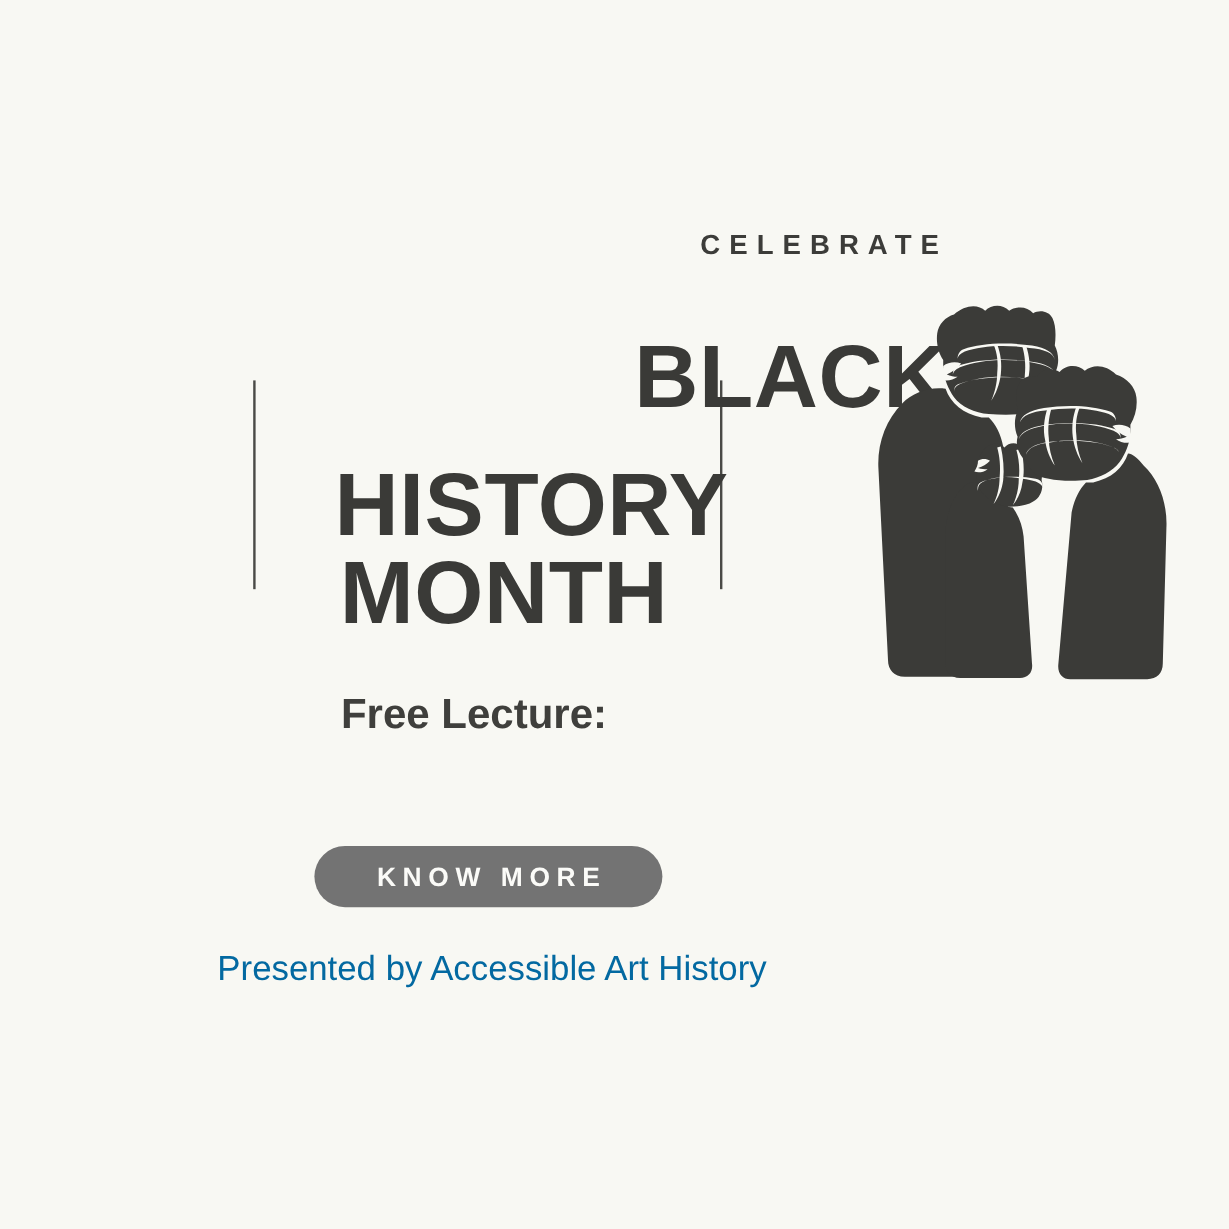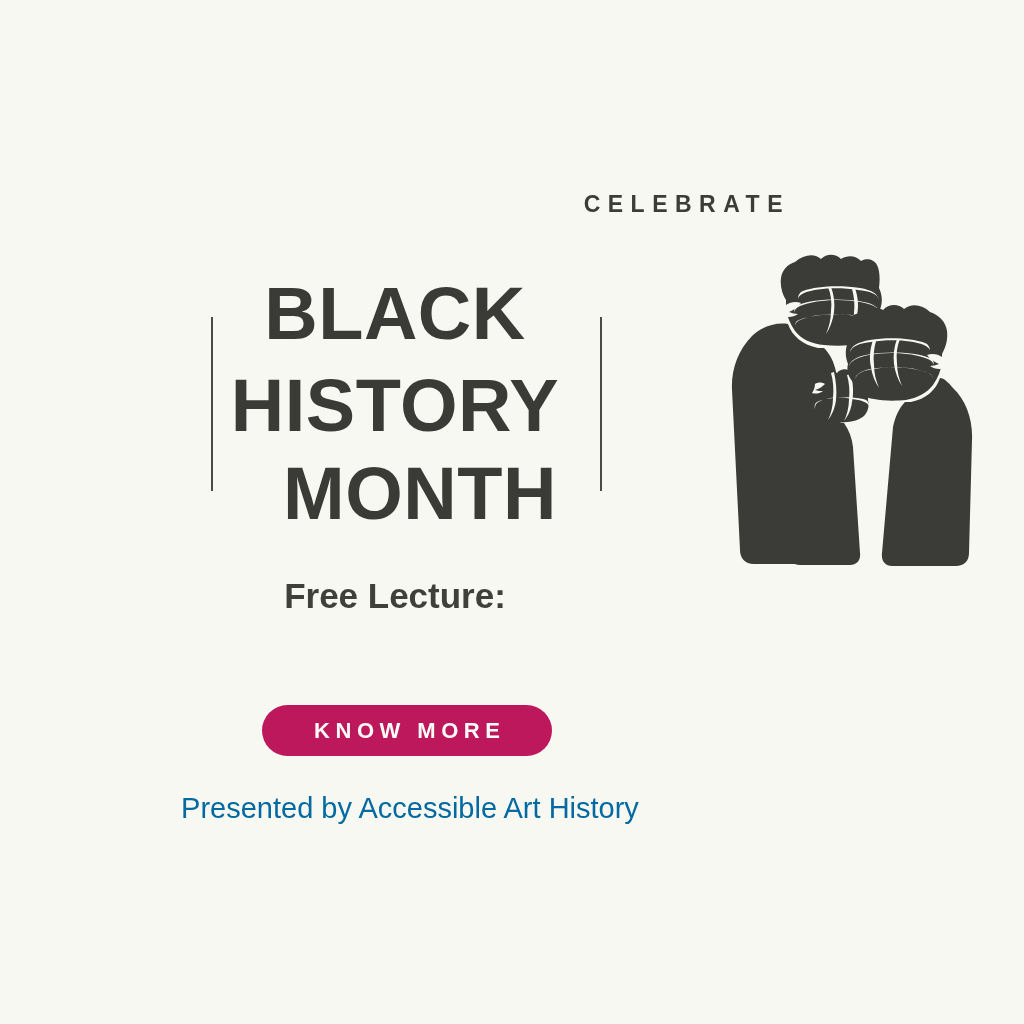--- a/index.html
+++ b/index.html
@@ -40,22 +40,22 @@
     left: 0;
     width: 790px;
     text-align: center;
     color: #3a3a37;
     font-weight: bold;
     font-size: 74px;
     line-height: 1;
     letter-spacing: 0.5px;
     font-stretch: condensed;
   }
-  .headline-1 { top: 277px; }
-  .headline-2 { top: 369px; }
+  .headline-1 { top: 277px; text-align: right; }
+  .headline-2 { top: 384px; padding-left: 48px; }
   .headline-3 { top: 457px; padding-left: 25px; }
 
   .rule {
     position: absolute;
     top: 317px;
     width: 2px;
     height: 174px;
     background: #4a4a46;
   }
   .rule-left  { left: 211px; }
@@ -73,21 +73,21 @@
   }
   .lecture-1 { top: 578px; }
   .lecture-2 { top: 628px; }
 
   .cta {
     position: absolute;
     left: 262px;
     top: 705px;
     width: 290px;
     height: 51px;
-    background: #be185d;
+    background: #737373;
     border: none;
     border-radius: 26px;
     color: #fbfbf8;
     font-family: "Liberation Sans", sans-serif;
     font-size: 22px;
     font-weight: bold;
     letter-spacing: 5.5px;
     text-indent: 5.5px;
     line-height: 51px;
     padding: 0;

